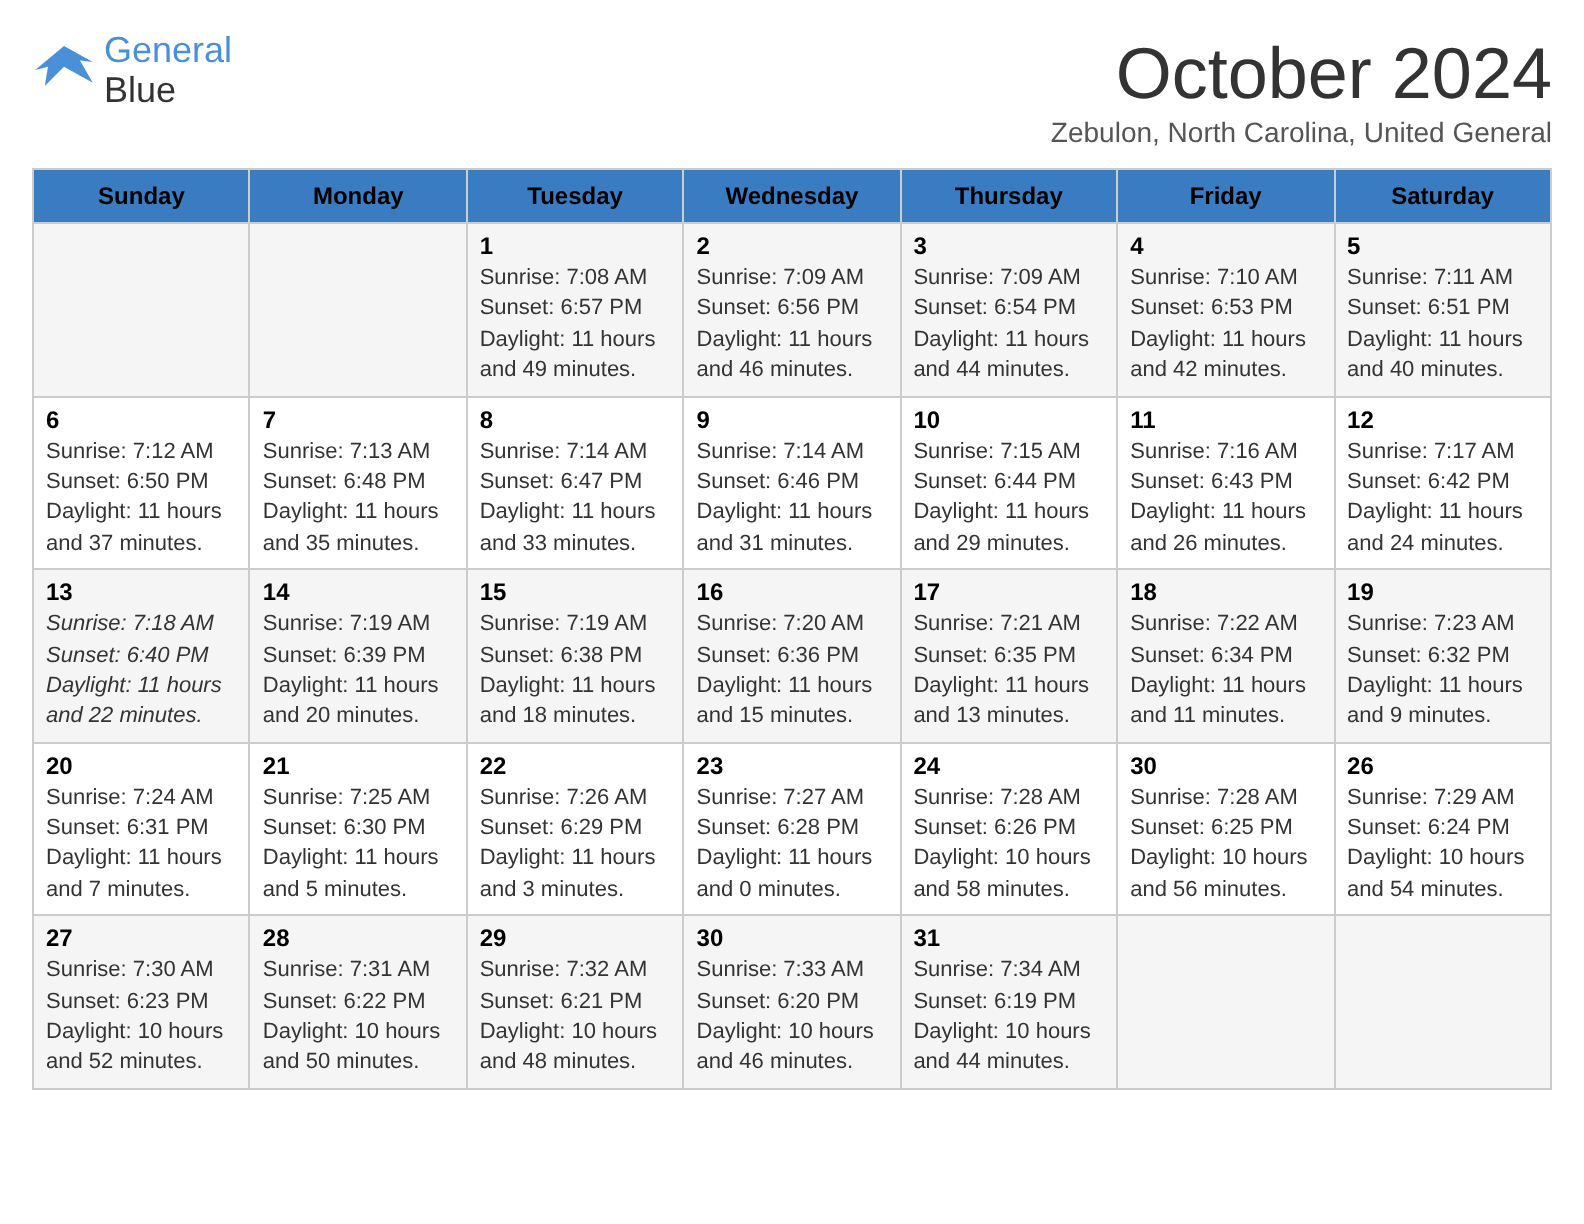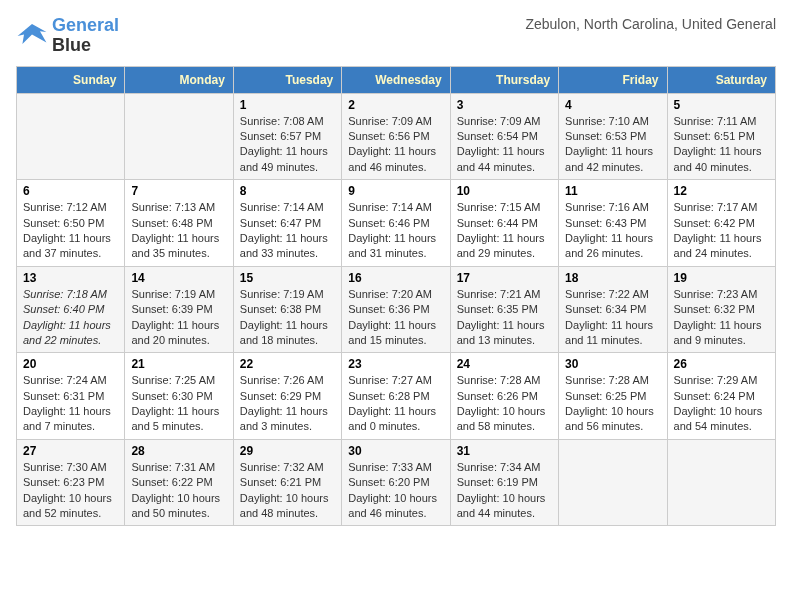--- a/index.html
+++ b/index.html
@@ -16,21 +16,21 @@
       align-items: flex-start;
       margin-bottom: 10px;
     }
     .logo {
       display: flex;
       align-items: center;
       gap: 4px;
     }
     .logo-text {
       font-size: 18px;
-      font-weight: bold;
+      font-weight: normal;
       color: #333;
       line-height: 1.1;
     }
     .logo-text span {
       color: #4a90d9;
     }
     .logo-bird {
       width: 32px;
       height: 28px;
     }
@@ -46,25 +46,25 @@
       font-size: 14px;
       color: #555;
     }
     table {
       width: 100%;
       border-collapse: collapse;
       font-size: 11px;
     }
     thead tr th {
       background-color: #3a7cc1;
-      color: #fef9c3;
+      color: #000000;
       font-weight: bold;
       font-size: 12px;
       padding: 6px 8px;
-      text-align: right;
+      text-align: center;
       border: 1px solid #ccc;
     }
     tbody tr td {
       border: 1px solid #ccc;
       vertical-align: top;
       padding: 4px 6px;
       min-height: 70px;
       height: 80px;
       width: calc(100% / 7);
     }
@@ -95,20 +95,21 @@
       <svg class="logo-bird" viewBox="0 0 40 35">
         <polygon points="20,5 38,15 30,14 38,28 20,18 8,30 10,18 2,20 14,10" fill="#4a90d9"></polygon>
       </svg>
     </div>
     <div class="logo-text">
       <div><span>General</span></div>
       <div>Blue</div>
     </div>
   </div>
   <div class="title-block">
+    <div class="month-title">October 2024</div>
     <div class="location">Zebulon, North Carolina, United General</div>
   </div>
 </div>
 
 <table>
   <thead>
     <tr id="header-row">
     <th>Sunday</th>
         <th>Monday</th>
         <th>Tuesday</th>

